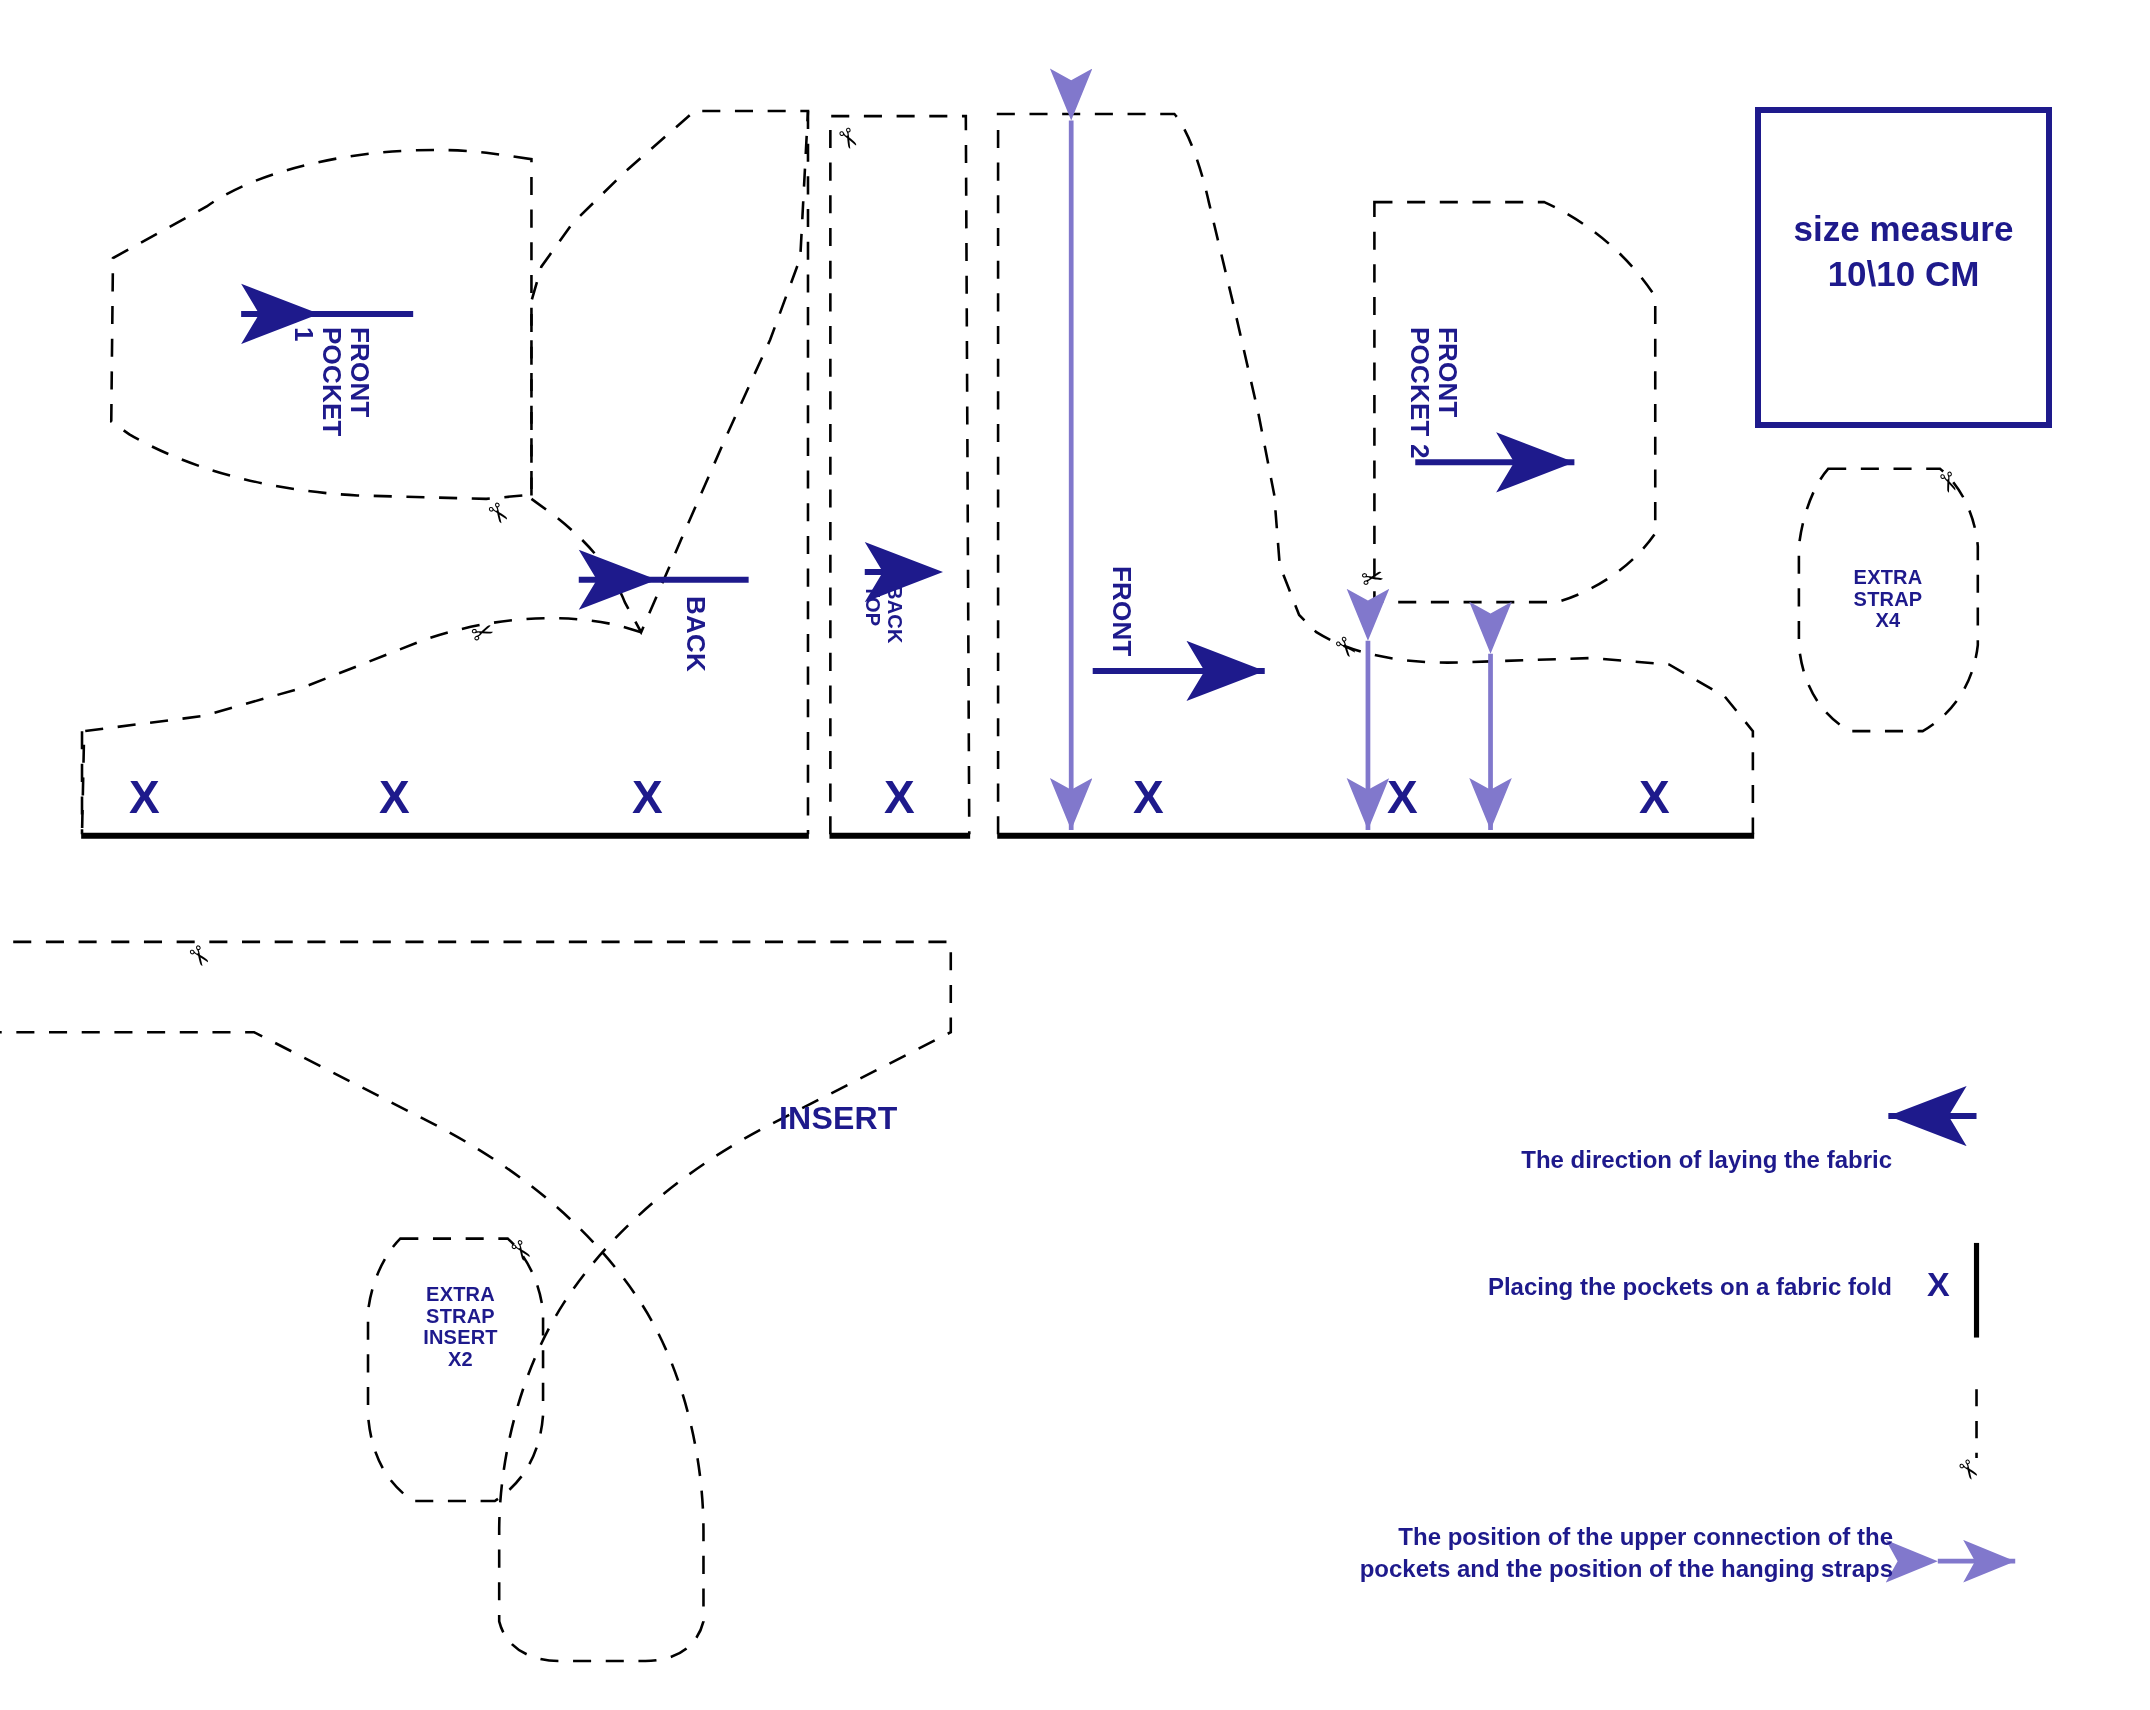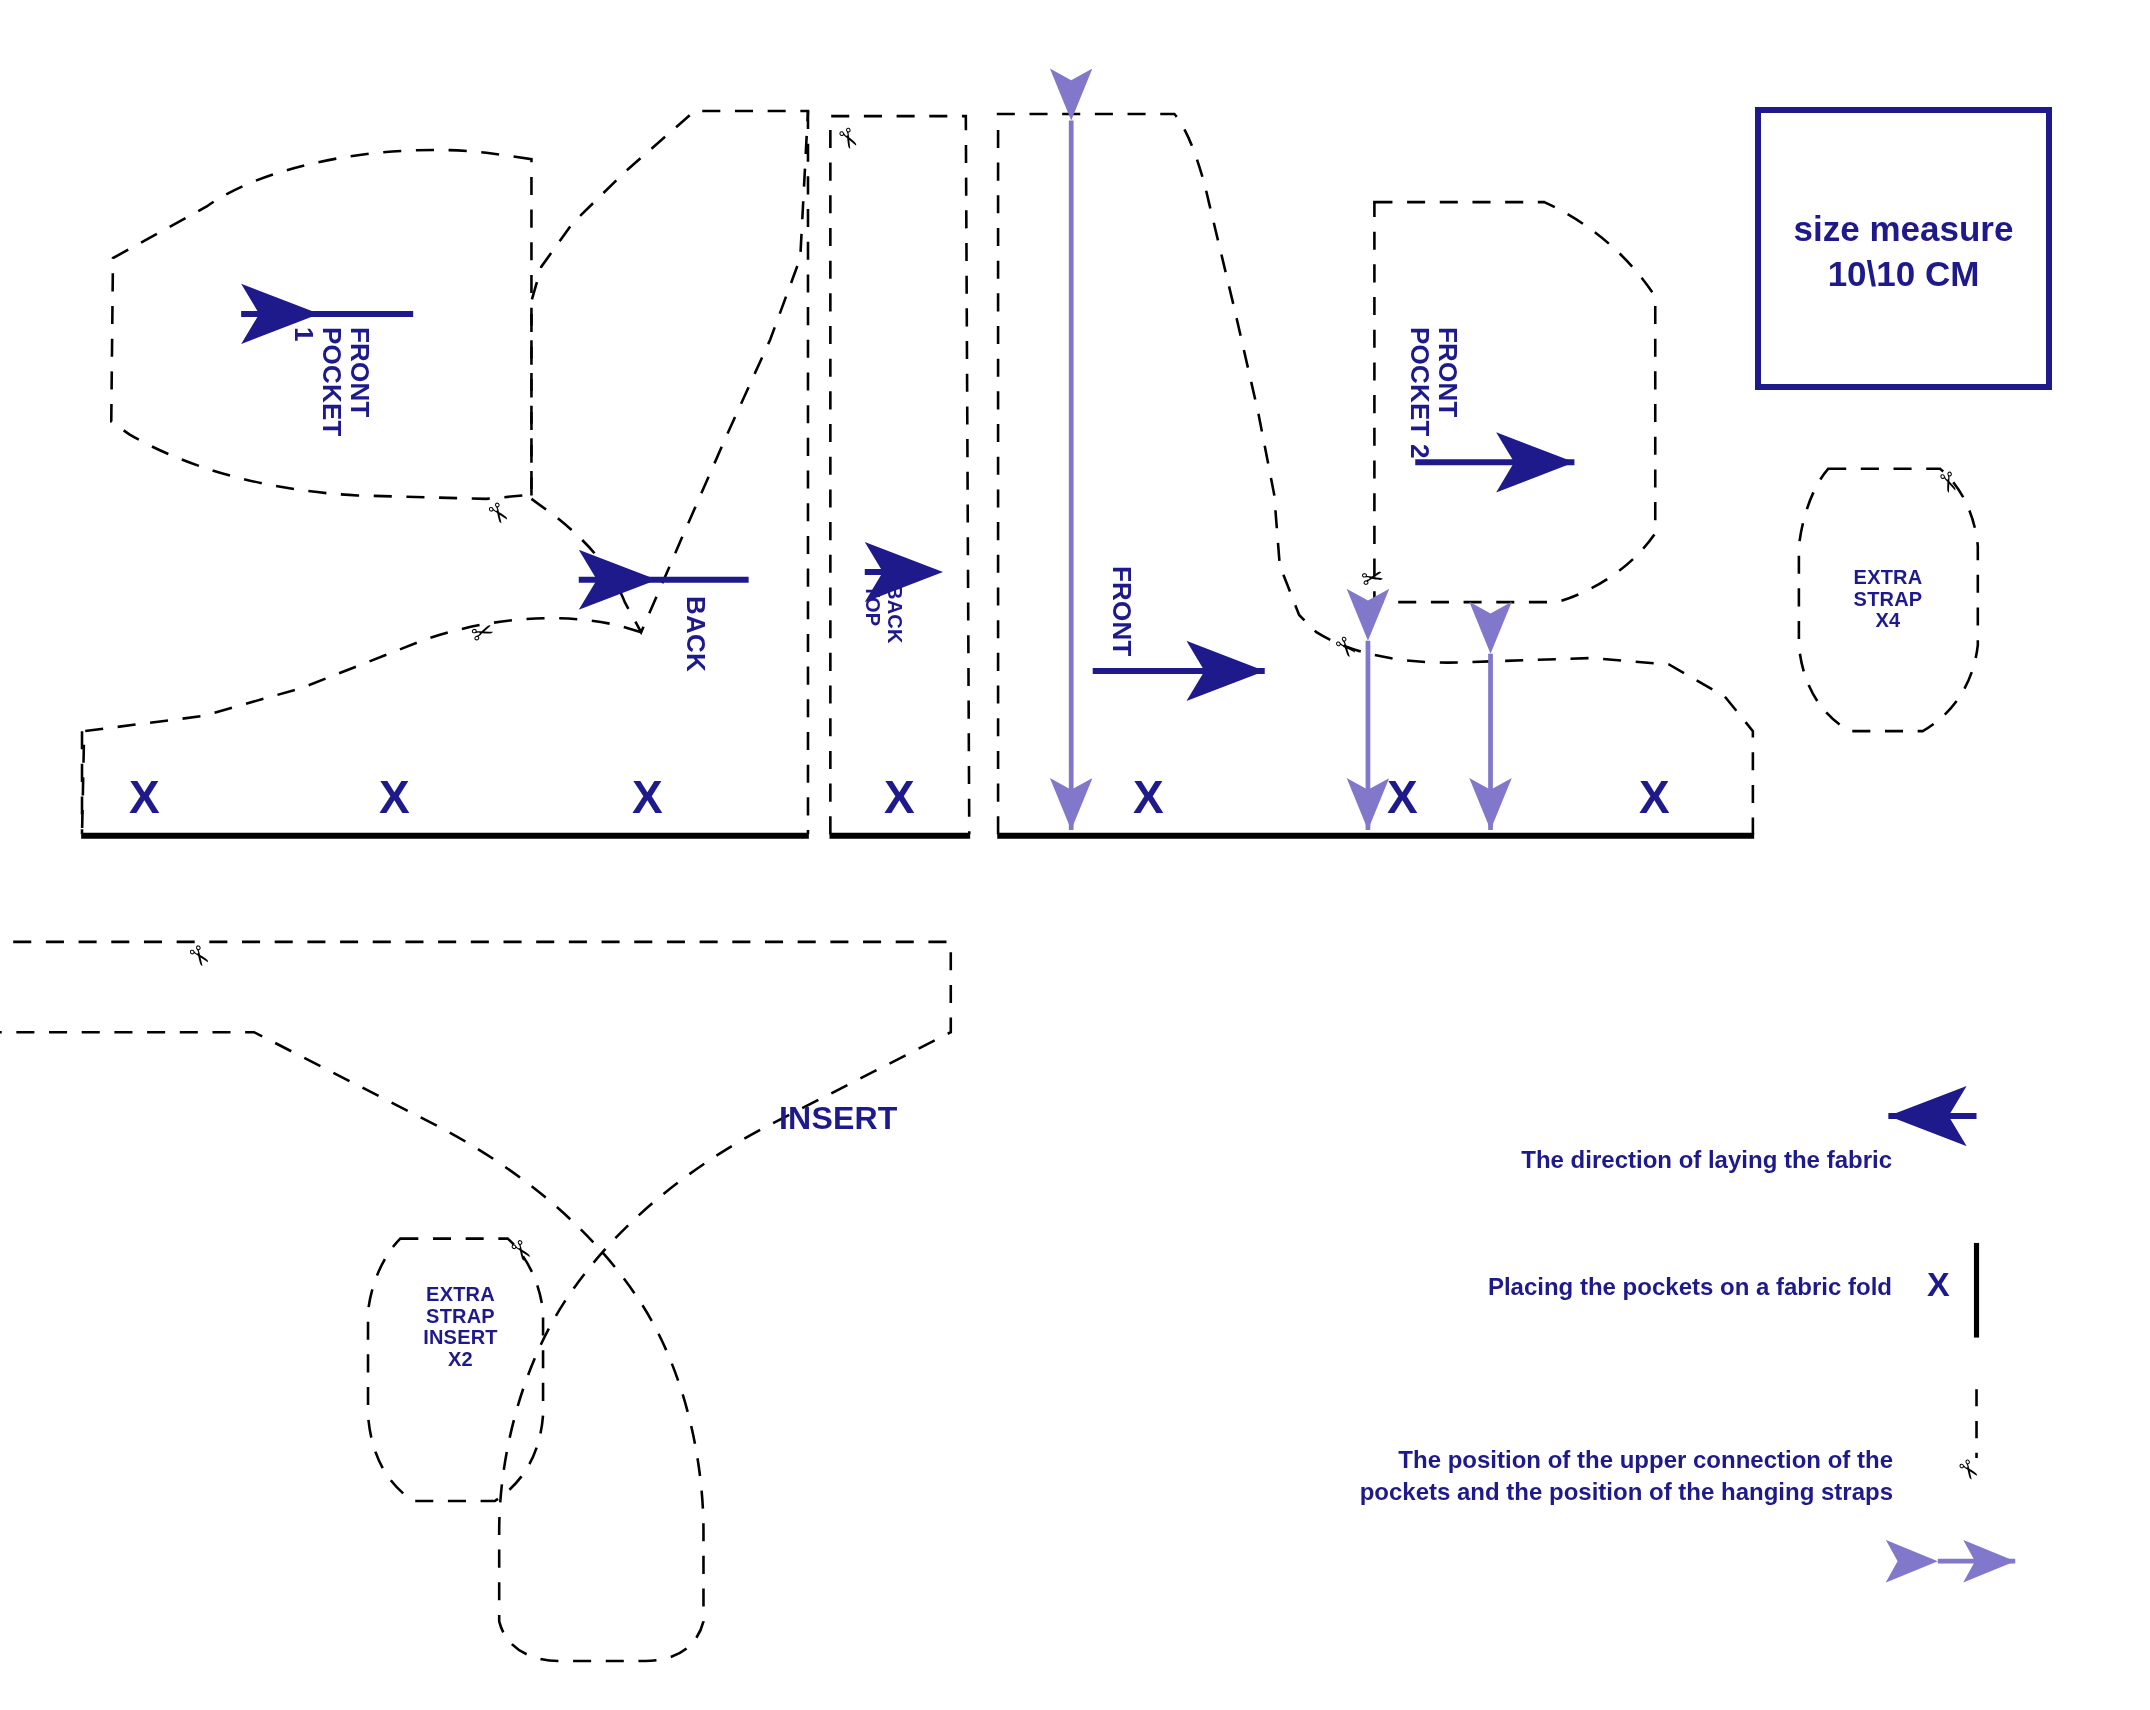--- a/index.html
+++ b/index.html
@@ -49,21 +49,21 @@
     font-weight: bold;
     font-size: 24px;
     text-align: right;
     line-height: 1.32;
   }
   .size-box {
     position: absolute;
     left: 1755px;
     top: 107px;
     width: 297px;
-    height: 283px;
+    height: 321px;
     border: 6.9px solid #1e1a8c;
     box-sizing: border-box;
     background: #ffffff;
   }
   .size-box-text {
     position: absolute;
     left: 0;
     right: 0;
     top: 94px;
     text-align: center;
@@ -240,17 +240,17 @@
       <div>10\10 CM</div>
     </div>
   </div>
 
   <div class="legend-text" style="left:1376px; top:1144px; width:516px;">The direction of laying the fabric</div>
 
   <div class="legend-text" style="left:1376px; top:1271px; width:516px;">Placing the pockets on a fabric fold</div>
   <div style="position:absolute; left:1927px; top:1267px; color:#1e1a8c; font-size:34px; font-weight:bold; line-height:1;">X</div>
 
 
-  <div class="legend-text" style="left:1312px; top:1444px; width:581px; white-space:pre-line;">The position of the upper connection of the
+  <div class="legend-text" style="left:1312px; top:1521px; width:581px; white-space:pre-line;">The position of the upper connection of the
 pockets and the position of the hanging straps</div>
 
 </div>
 
 
 </body></html>

